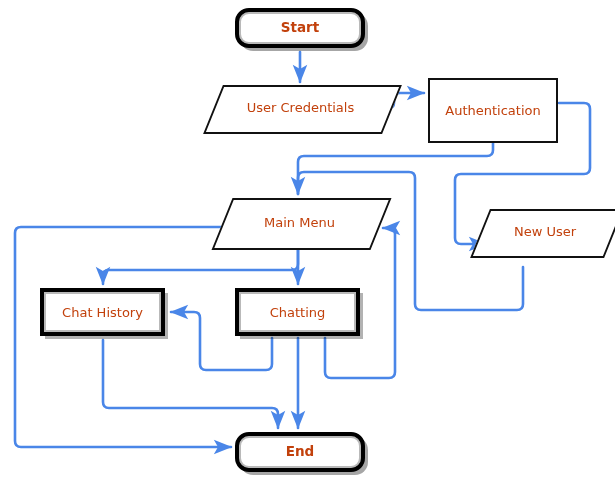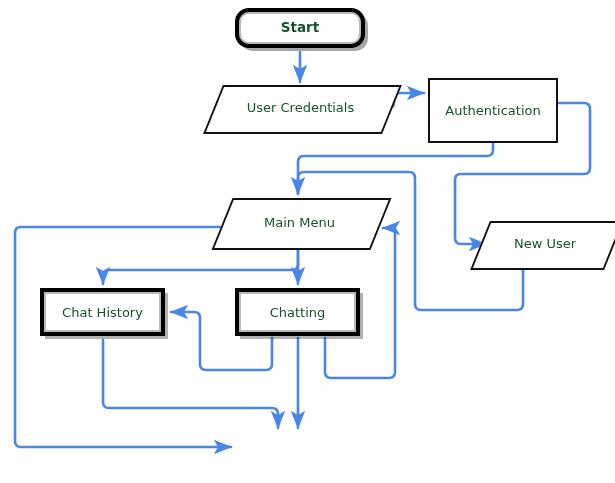--- a/index.html
+++ b/index.html
@@ -3,21 +3,21 @@
 <meta charset="utf-8">
 <style>
   html,body{margin:0;padding:0;background:#ffffff;}
   body{width:615px;height:483px;overflow:hidden;
        font-family:"DejaVu Sans","Liberation Sans",sans-serif;}
   #canvas{position:relative;width:615px;height:483px;background:#fff;}
   #wires{position:absolute;left:0;top:0;width:615px;height:483px;}
 
   .node{position:absolute;box-sizing:border-box;display:flex;
         align-items:center;justify-content:center;background:#ffffff;}
-  .node .lbl{font-size:13px;color:#14532d;line-height:1;white-space:nowrap;}
+  .node .lbl{font-size:13px;color:#c2410c;line-height:1;white-space:nowrap;}
 
   
   .terminator{border:4px solid #000000;border-radius:14px;
               box-shadow:4px 4px 0 -1px rgba(0,0,0,.35), inset 0 0 0 2px #b9b9b9;}
   .terminator .lbl{font-weight:bold;font-size:13.5px;}
 
   
   .subproc{border:4px solid #000000;
            box-shadow:4px 4px 0 -1px rgba(0,0,0,.30), inset 0 0 0 2px #b9b9b9;}
 
@@ -85,27 +85,30 @@
 
   <div class="node rect" style="left:428px;top:78px;width:130px;height:65px;">
     <span class="lbl">Authentication</span>
   </div>
 
   <div class="node para" style="left:222px;top:198px;width:155px;height:48px;">
     <span class="shape"></span>
     <span class="lbl">Main Menu</span>
   </div>
 
-  <div class="node para" style="left:480px;top:221px;width:130px;height:45px;">
+  <div class="node para" style="left:480px;top:209px;width:130px;height:45px;">
     <span class="shape"></span>
     <span class="lbl">New User</span>
   </div>
 
   <div class="node subproc" style="left:40px;top:288px;width:125px;height:48px;align-items:center;">
     <span class="lbl">Chat History</span>
   </div>
 
   <div class="node subproc" style="left:235px;top:288px;width:125px;height:48px;">
     <span class="lbl">Chatting</span>
   </div>
 
+  <div class="node terminator" style="left:235px;top:432px;width:130px;height:40px;">
+    <span class="lbl">End</span>
+  </div>
 
 </div>
 
 </body></html>

